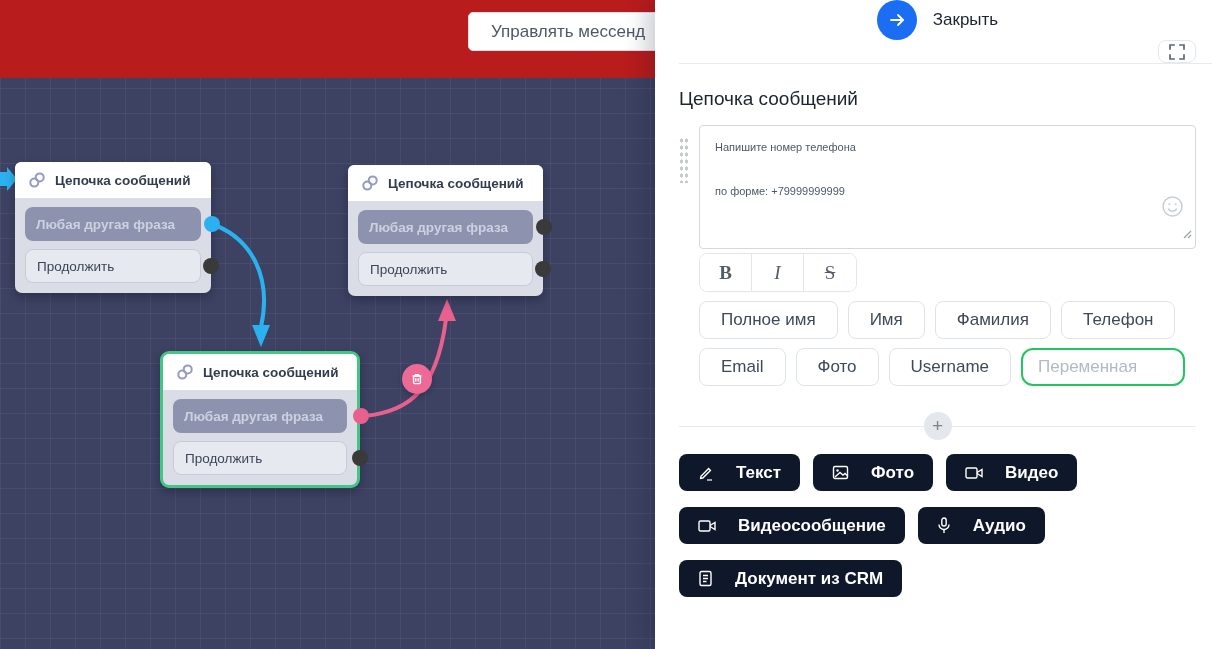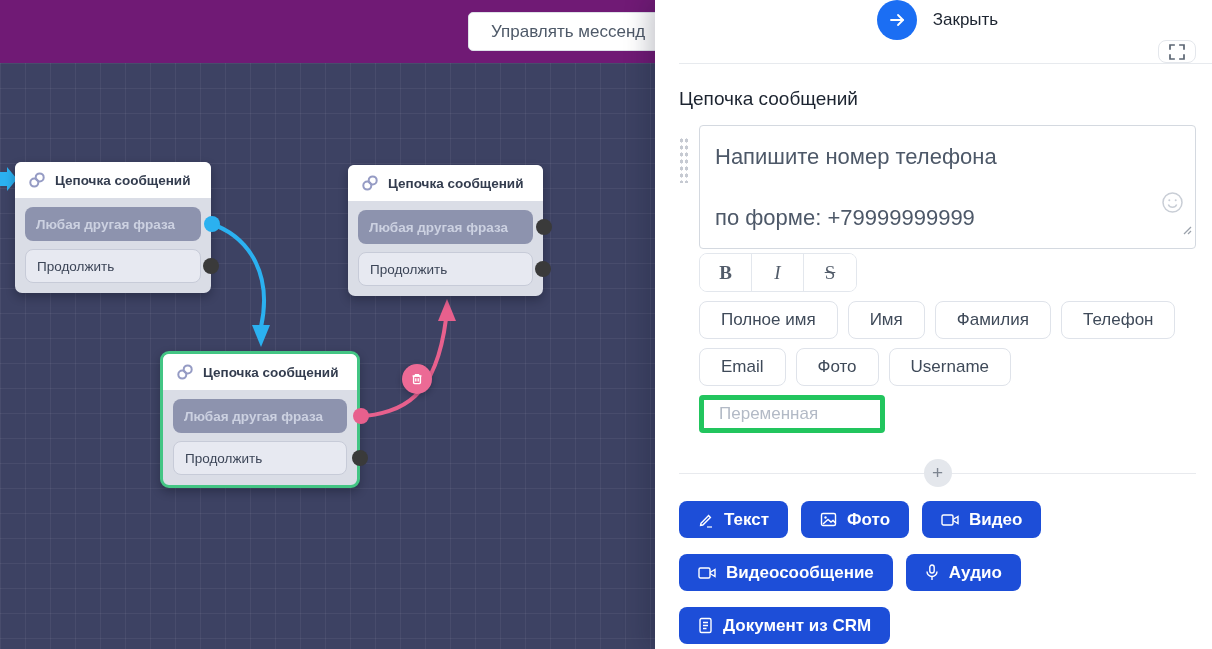--- a/index.html
+++ b/index.html
@@ -2,21 +2,21 @@
 <html><head>
 <meta charset="utf-8">
 <style>
   * { margin:0; padding:0; box-sizing:border-box; }
   html,body { width:1212px; height:649px; overflow:hidden; }
   body { font-family:"Liberation Sans", sans-serif; background:#fff; position:relative; }
 
   .app { position:absolute; inset:0; width:1212px; height:649px; overflow:hidden; }
 
   
-  .topbar { position:absolute; left:0; top:0; width:655px; height:63px; background:#701a75; z-index:1; }
+  .topbar { position:absolute; left:0; top:0; width:655px; height:78px; background:#b91c1c; z-index:1; }
   .manage-btn {
     position:absolute; left:468px; top:12px; height:39px; width:272px;
     background:#fff; border:1px solid #dde1e8; border-radius:5px;
     font-size:17px; color:#4e5968; text-align:left; padding:0 0 0 22px;
     white-space:nowrap; overflow:hidden; cursor:pointer;
     font-family:"Liberation Sans", sans-serif;
   }
 
   
   .canvas {
@@ -86,21 +86,21 @@
   .grip {
     width:9px; height:46px;
     background-image:radial-gradient(#c6cad2 1.4px, transparent 1.5px);
     background-size:5px 7px;
   }
   .message-body { flex:1; min-width:0; }
 
   .textarea-box {
     position:relative; border:1px solid #d4d9e0; border-radius:4px;
     min-height:124px; padding:13px 24px 13px 15px;
-    font-size:22px; color:#4d5868; line-height:1.6; cursor:text; background:#fff;
+    font-size:11px; color:#4d5868; line-height:1.6; cursor:text; background:#fff;
   }
   .textarea-box .blank-line { height:26px; }
   .smiley { position:absolute; right:11px; bottom:24px; cursor:pointer; }
   .resize-corner { position:absolute; right:3px; bottom:3px; }
 
   .format-group { display:inline-flex; margin-top:4px; border:1px solid #e3e7ed; border-radius:8px; overflow:hidden; background:#fff; }
   .fmt-btn {
     width:52px; height:37px; background:#fff; border:none; border-right:1px solid #e3e7ed;
     font-family:"Liberation Serif", serif; font-size:19px; color:#525c6a; cursor:pointer;
   }
@@ -109,39 +109,39 @@
   .fmt-italic { font-style:italic; }
   .fmt-strike { text-decoration:line-through; }
 
   .vars-wrap { display:flex; flex-wrap:wrap; gap:9px 10px; margin-top:9px; }
   .var-btn {
     background:#fff; border:1px solid #dfe3ea; border-radius:8px; height:38px;
     padding:0 21px; font-size:17px; color:#3f4a59; cursor:pointer;
     font-family:"Liberation Sans", sans-serif;
   }
   .var-input {
-    border:5px solid #22c55e; border-radius:4px; height:38px; width:186px;
+    border:2px solid #22c55e; border-radius:12px; height:38px; width:164px;
     padding:0 15px; font-size:17px; color:#3f4a59;
     font-family:"Liberation Sans", sans-serif;
   }
   .var-input::placeholder { color:#b3bac6; }
 
   .add-divider { position:relative; height:28px; margin-top:26px; }
   .add-divider .line { position:absolute; left:0; right:0; top:50%; border-top:1px solid #e8eaee; }
   .add-btn {
     position:absolute; left:50%; top:50%; transform:translate(-50%,-50%);
     width:28px; height:28px; border-radius:50%; background:#e4e7ec; border:none;
     color:#7d8590; font-size:19px; line-height:26px; cursor:pointer;
   }
 
   .attach-rows { margin-top:14px; display:flex; flex-direction:column; gap:16px; }
   .attach-row { display:flex; gap:13px; }
   .attach-btn {
-    display:inline-flex; align-items:center; gap:10px; height:37px; padding:12px 19px;
-    background:#1d4ed8; color:#fff; border:none; border-radius:8px;
+    display:inline-flex; align-items:center; gap:22px; height:37px; padding:12px 19px;
+    background:#0f172a; color:#fff; border:none; border-radius:8px;
     font-size:17px; font-weight:600; cursor:pointer;
     font-family:"Liberation Sans", sans-serif;
   }
 </style>
 </head>
 <body>
 
 <div class="app">
 
   <div class="canvas">

